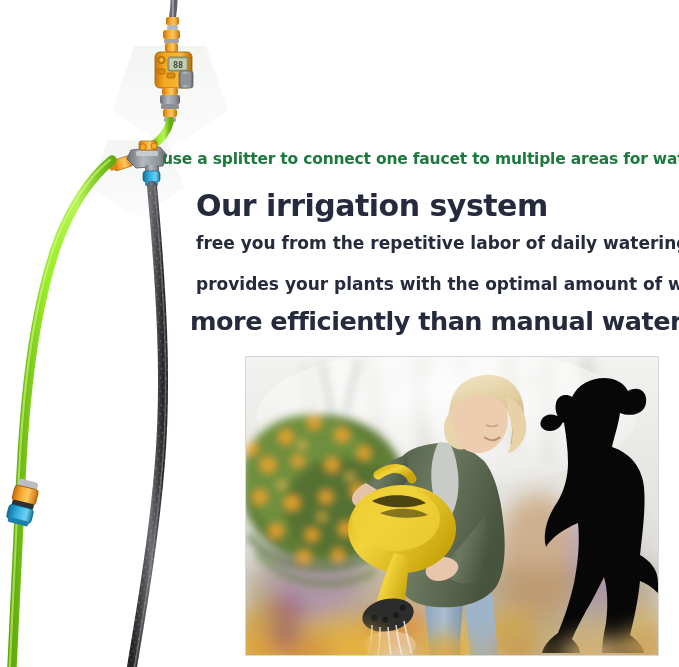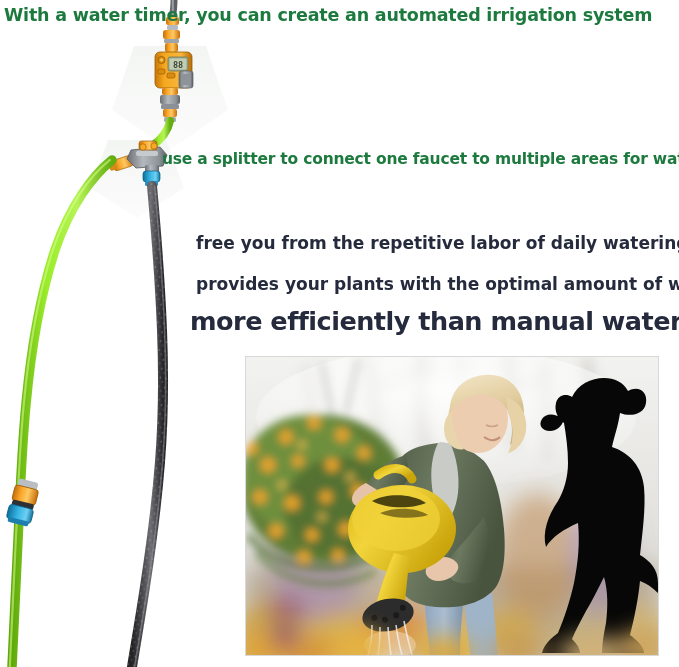--- a/index.html
+++ b/index.html
@@ -168,24 +168,24 @@
 
     <g transform="rotate(14 24 500)">
       <rect x="14" y="480" width="20" height="8" rx="2.5" fill="#b9bec3"></rect>
       <rect x="12" y="487" width="24" height="16" rx="3" fill="url(#gOrange)" stroke="#9a5d05" stroke-width="0.8"></rect>
       <rect x="13" y="502" width="22" height="6" rx="2" fill="#2f3033"></rect>
       <rect x="11" y="507" width="25" height="15" rx="4" fill="url(#gBlue)" stroke="#0c6187" stroke-width="0.8"></rect>
       <rect x="13" y="520" width="21" height="5" rx="2" fill="#1d7fae"></rect>
     </g>
   </svg>
 
-  <div id="tagline-top" class="headline-green">With a water timer, you can create an automated irrigation system</div>
 
   <div id="tagline-splitter" class="headline-green">use a splitter to connect one faucet to multiple areas for watering</div>
 
+  <div id="heading-main" class="navy">Our irrigation system</div>
 
   <div id="benefit-1" class="navy">free you from the repetitive labor of daily watering</div>
 
   <div id="benefit-2" class="navy">provides your plants with the optimal amount of water</div>
 
   <div id="benefit-3" class="navy">more efficiently than manual watering</div>
 
   <div id="photo">
     <svg width="412" height="298" viewBox="0 0 412 298" xmlns="http://www.w3.org/2000/svg">
       <defs>

